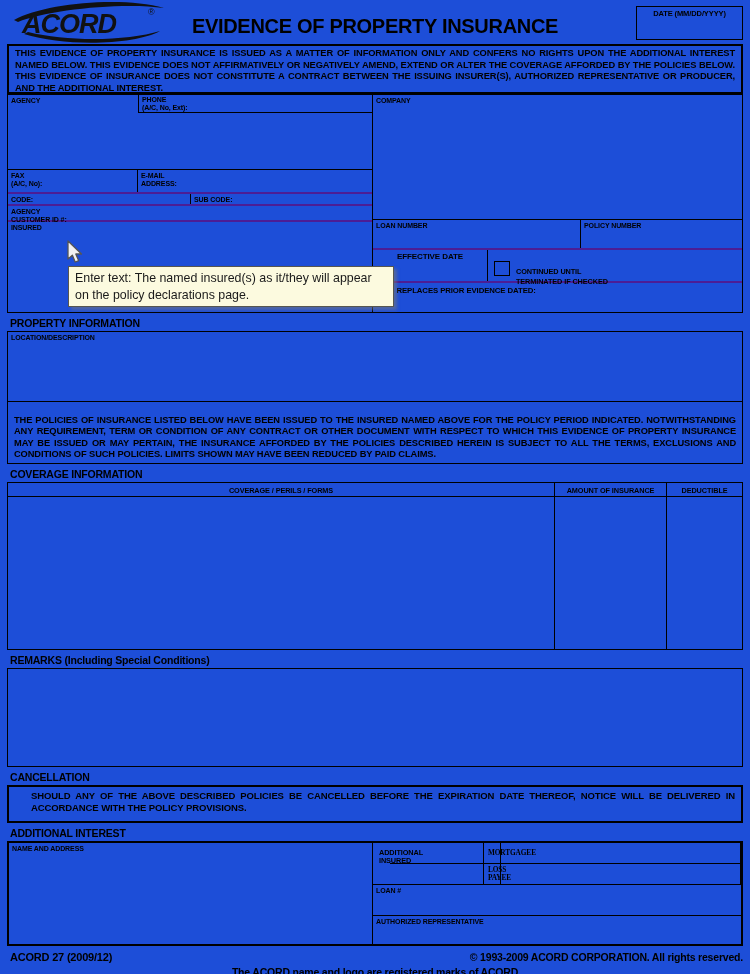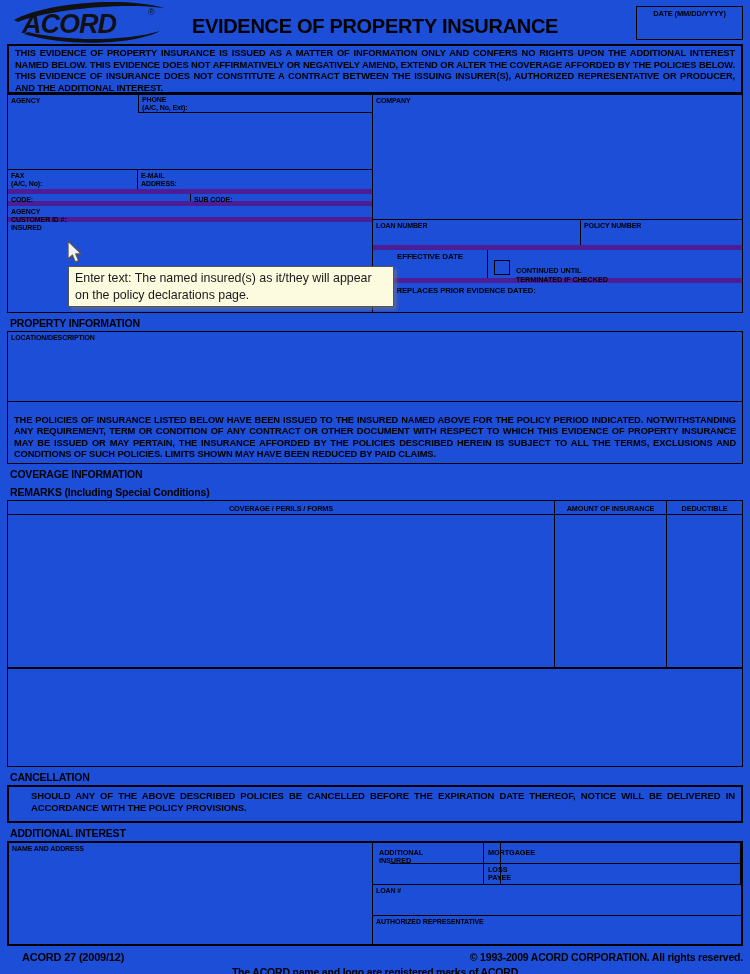--- a/index.html
+++ b/index.html
@@ -26,21 +26,21 @@
   .disclaimer { border:2px solid #000; padding:2px 6px 1px 6px; height:50px; }
 
   
   .main-grid { display:flex; border:1px solid #000; height:219px; }
   .col-left { width:365px; border-right:1px solid #000; display:flex; flex-direction:column; }
   .col-right { flex:1; display:flex; flex-direction:column; }
   .cellpad { padding:2px 3px; }
   .agency-box { height:75px; border-bottom:1px solid #000; position:relative; }
   .phone-cell { position:absolute; left:130px; right:0; top:0; height:18px;
                 border-left:1px solid #000; border-bottom:1px solid #000; padding:1px 0 0 3px; }
-  .row { display:flex; border-bottom:5px solid #4c1d95; }
+  .row { display:flex; border-bottom:2px solid #4c1d95; }
   .r-fax { height:24px; }
   .r-code { height:12px; }
   .r-custid { height:16px; }
   .c-fax { width:130px; border-right:1px solid #000; }
   .c-code { width:183px; border-right:1px solid #000; }
   .flex1 { flex:1; }
   .insured-box { flex:1; position:relative; }
   .company-box { height:125px; border-bottom:1px solid #000; }
   .r-loan { height:30px; }
   .c-loan { width:208px; border-right:1px solid #000; }
@@ -73,29 +73,29 @@
   .canc-box { border:2px solid #000; height:38px; padding:3px 6px; }
   .canc-box .para { font-size:9.5px;margin-left:16px; }
 
   
   .ai-box { border:2px solid #000; height:105px; display:flex; }
   .ai-left { flex:1; border-right:1px solid #000; }
   .ai-right { width:368px; display:grid;
               grid-template-columns:17px 94px 17px 1fr;
               grid-template-rows:21px 21px 31px 1fr; }
   .bb { border-bottom:1px solid #000; }
-  .br { border-right:1px solid #000; }
+  .br { border-right:1px solid #000;font-family:Liberation Serif, serif; }
   .ai-cell { display:flex; align-items:center; }
   .ai-cell .lbl { font-size:7.3px; padding-left:4px; }
   .ai-span { grid-column:1 / 5; }
   .addlins { grid-row:1 / 3; }
   .addlins .lbl { padding:6px 0 0 6px; font-size:7.3px; }
 
   
-  .foot { display:flex; justify-content:space-between; align-items:flex-start; padding:5px 7px 0 22px; }
+  .foot { display:flex; justify-content:space-between; align-items:flex-start; padding:5px 7px 0 10px; }
   .foot .fnum { font-size:11px; font-weight:bold; letter-spacing:-0.2px; }
   .foot .fcopy { font-size:10.5px; font-weight:bold; letter-spacing:-0.2px; }
   .trademark { text-align:center; font-size:10.5px; font-weight:bold; letter-spacing:-0.2px; margin-top:3px; }
 
   
   .tooltip { position:absolute; left:68px; top:266px; width:326px; z-index:10;
              background:#FCFADF; border:1px solid #565650;
              box-shadow:3px 3px 3px rgba(120,120,120,0.55);
              font-size:12.4px; line-height:16.5px; color:#1a1a1a; padding:3px 6px; }
   .cursor { position:absolute; left:64px; top:240px; z-index:11; }
@@ -197,40 +197,40 @@
   <div class="inset prop-box">
     <div class="loc-area cellpad">
       <span class="lbl">LOCATION/DESCRIPTION</span>
     </div>
     <div class="pol-para">
       <div class="para">THE POLICIES OF INSURANCE LISTED BELOW HAVE BEEN ISSUED TO THE INSURED NAMED ABOVE FOR THE POLICY PERIOD INDICATED. NOTWITHSTANDING ANY REQUIREMENT, TERM OR CONDITION OF ANY CONTRACT OR OTHER DOCUMENT WITH RESPECT TO WHICH THIS EVIDENCE OF PROPERTY INSURANCE MAY BE ISSUED OR MAY PERTAIN, THE INSURANCE AFFORDED BY THE POLICIES DESCRIBED HEREIN IS SUBJECT TO ALL THE TERMS, EXCLUSIONS AND CONDITIONS OF SUCH POLICIES.  LIMITS SHOWN MAY HAVE BEEN REDUCED BY PAID CLAIMS.</div>
     </div>
   </div>
 
   <div class="inset sech">COVERAGE INFORMATION</div>
-  <div class="inset sech">REMARKS (Including Special Conditions)</div>
-
   <div class="inset cov-table">
     <div class="cov-head">
       <div class="cov-c1">
         <span class="covh">COVERAGE / PERILS / FORMS</span>
       </div>
       <div class="cov-c2">
         <span class="covh">AMOUNT OF INSURANCE</span>
       </div>
       <div class="cov-c3">
         <span class="covh">DEDUCTIBLE</span>
       </div>
     </div>
     <div class="cov-body">
       <div class="cov-c1"></div>
       <div class="cov-c2"></div>
       <div class="cov-c3"></div>
     </div>
   </div>
+
+  <div class="inset sech">REMARKS (Including Special Conditions)</div>
   <div class="inset remarks-box"></div>
 
   <div class="inset sech">CANCELLATION</div>
   <div class="inset canc-box">
     <div class="para">SHOULD ANY OF THE ABOVE DESCRIBED POLICIES BE CANCELLED BEFORE THE EXPIRATION DATE THEREOF, NOTICE WILL BE DELIVERED IN ACCORDANCE WITH THE POLICY PROVISIONS.</div>
   </div>
 
   <div class="inset sech">ADDITIONAL INTEREST</div>
   <div class="inset ai-box">
     <div class="ai-left cellpad">

